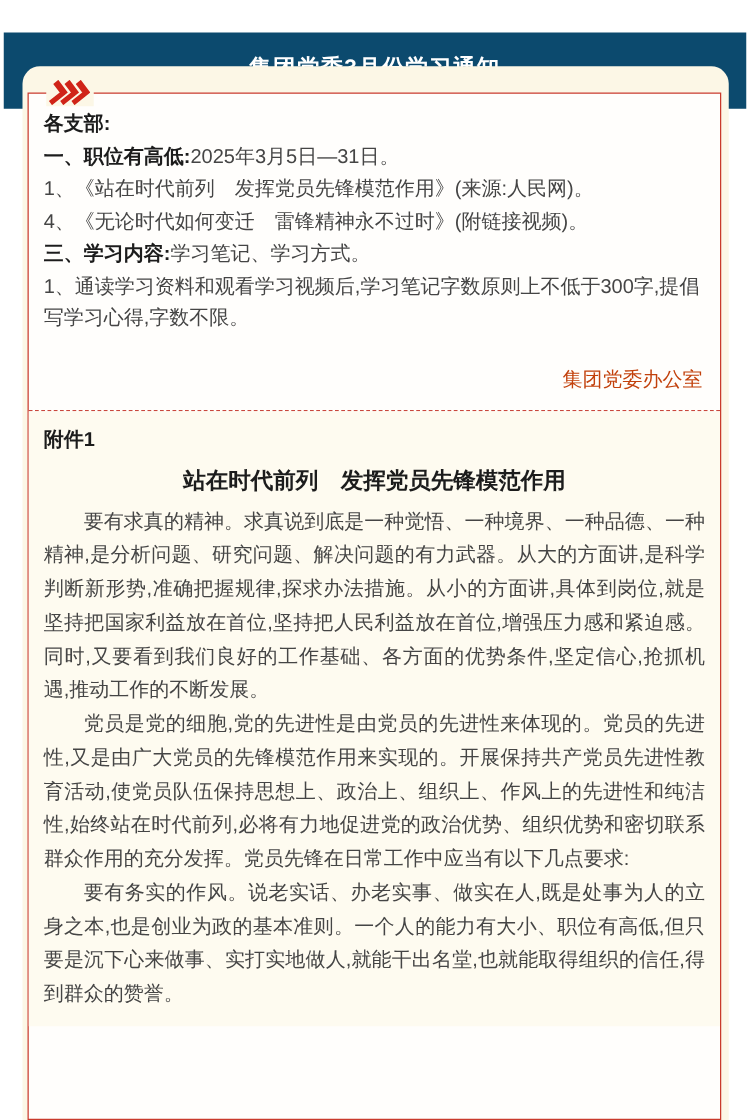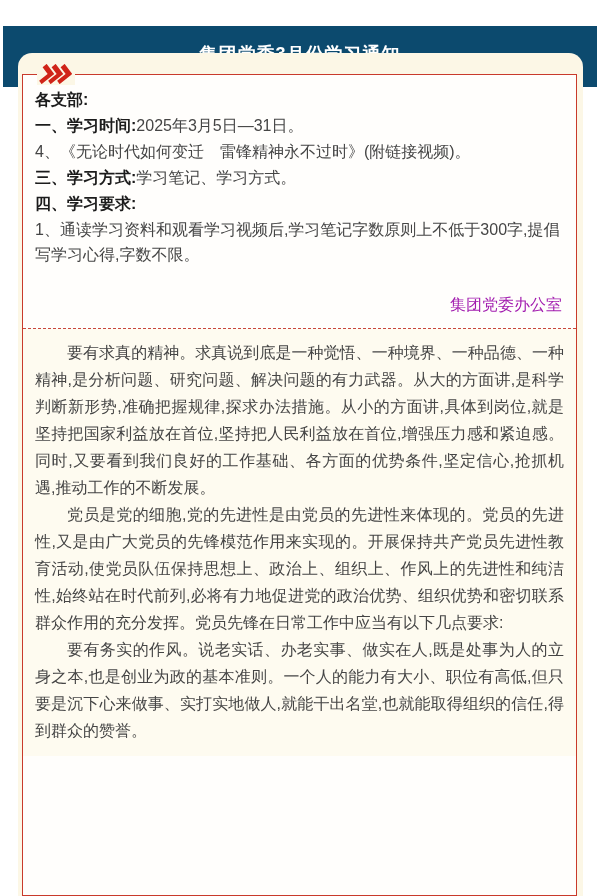--- a/index.html
+++ b/index.html
@@ -64,21 +64,21 @@
   .chevrons svg { transform: skewX(-14deg); }
 
   .notice { color: #454545; font-size: 16px; line-height: 25px; }
   .notice p { margin: 0 0 1px 0; }
   .bold { font-weight: bold; color: #1c1c1c; }
 
   .signature {
     text-align: right;
     margin-top: 24px;
     line-height: 27px;
-    color: #a21caf;
+    color: #c2410c;
     font-size: 16px;
     padding-right: 2px;
     margin-bottom: 10px;
   }
   .signature p { margin: 0; }
 
   .divider {
     border: 0;
     border-top: 1px dashed #c9473d;
     margin: 0 -12px;
@@ -124,37 +124,39 @@
             <path d="M2.5 1.5 L11 10 L2.5 18.5"></path>
             <path d="M11.5 1.5 L20 10 L11.5 18.5"></path>
             <path d="M20.5 1.5 L29 10 L20.5 18.5"></path>
           </g>
         </svg>
       </span>
 
       <section class="notice">
         <p class="bold">各支部:</p>
 
-        <p><span class="bold">一、学习时间:</span><span>2025年3月5日—31日。</span></p>
+        <p><span class="bold">一、职位有高低:</span><span>2025年3月5日—31日。</span></p>
 
+        <p>1、《站在时代前列　发挥党员先锋模范作用》(来源:人民网)。</p>
         <p>4、《无论时代如何变迁　雷锋精神永不过时》(附链接视频)。</p>
 
-        <p><span class="bold">三、学习方式:</span><span>学习笔记、学习方式。</span></p>
+        <p><span class="bold">三、学习内容:</span><span>学习笔记、学习方式。</span></p>
 
-        <p class="bold">四、学习要求:</p>
         <p>1、通读学习资料和观看学习视频后,学习笔记字数原则上不低于300字,提倡写学习心得,字数不限。</p>
 
         <div class="signature">
           <p>集团党委办公室</p>
         </div>
       </section>
 
       <hr class="divider">
 
       <section class="attachment">
+        <p class="attachment-label bold">附件1</p>
+        <h2 class="attachment-title">站在时代前列　发挥党员先锋模范作用</h2>
         <p class="para">要有求真的精神。求真说到底是一种觉悟、一种境界、一种品德、一种精神,是分析问题、研究问题、解决问题的有力武器。从大的方面讲,是科学判断新形势,准确把握规律,探求办法措施。从小的方面讲,具体到岗位,就是坚持把国家利益放在首位,坚持把人民利益放在首位,增强压力感和紧迫感。同时,又要看到我们良好的工作基础、各方面的优势条件,坚定信心,抢抓机遇,推动工作的不断发展。</p>
         <p class="para">党员是党的细胞,党的先进性是由党员的先进性来体现的。党员的先进性,又是由广大党员的先锋模范作用来实现的。开展保持共产党员先进性教育活动,使党员队伍保持思想上、政治上、组织上、作风上的先进性和纯洁性,始终站在时代前列,必将有力地促进党的政治优势、组织优势和密切联系群众作用的充分发挥。党员先锋在日常工作中应当有以下几点要求:</p>
         <p class="para">要有务实的作风。说老实话、办老实事、做实在人,既是处事为人的立身之本,也是创业为政的基本准则。一个人的能力有大小、职位有高低,但只要是沉下心来做事、实打实地做人,就能干出名堂,也就能取得组织的信任,得到群众的赞誉。</p>
       </section>
 
     </div>
   </div>
 </div>
 
 </body></html>

